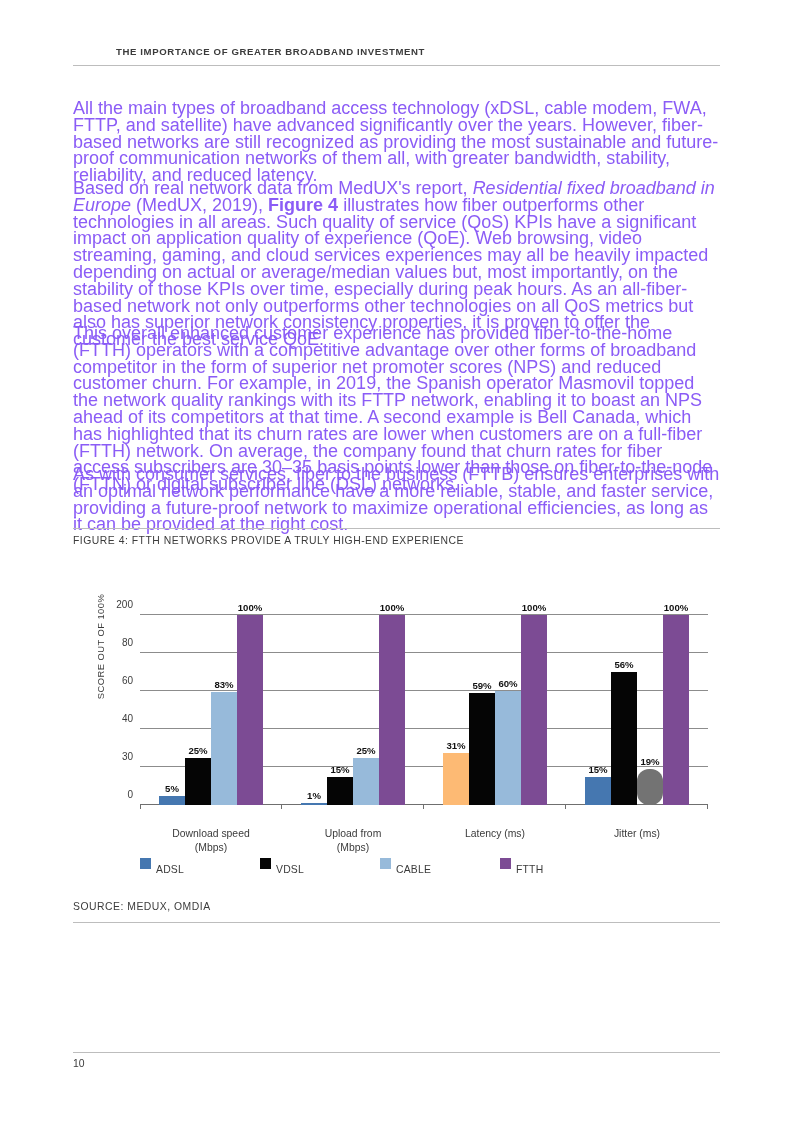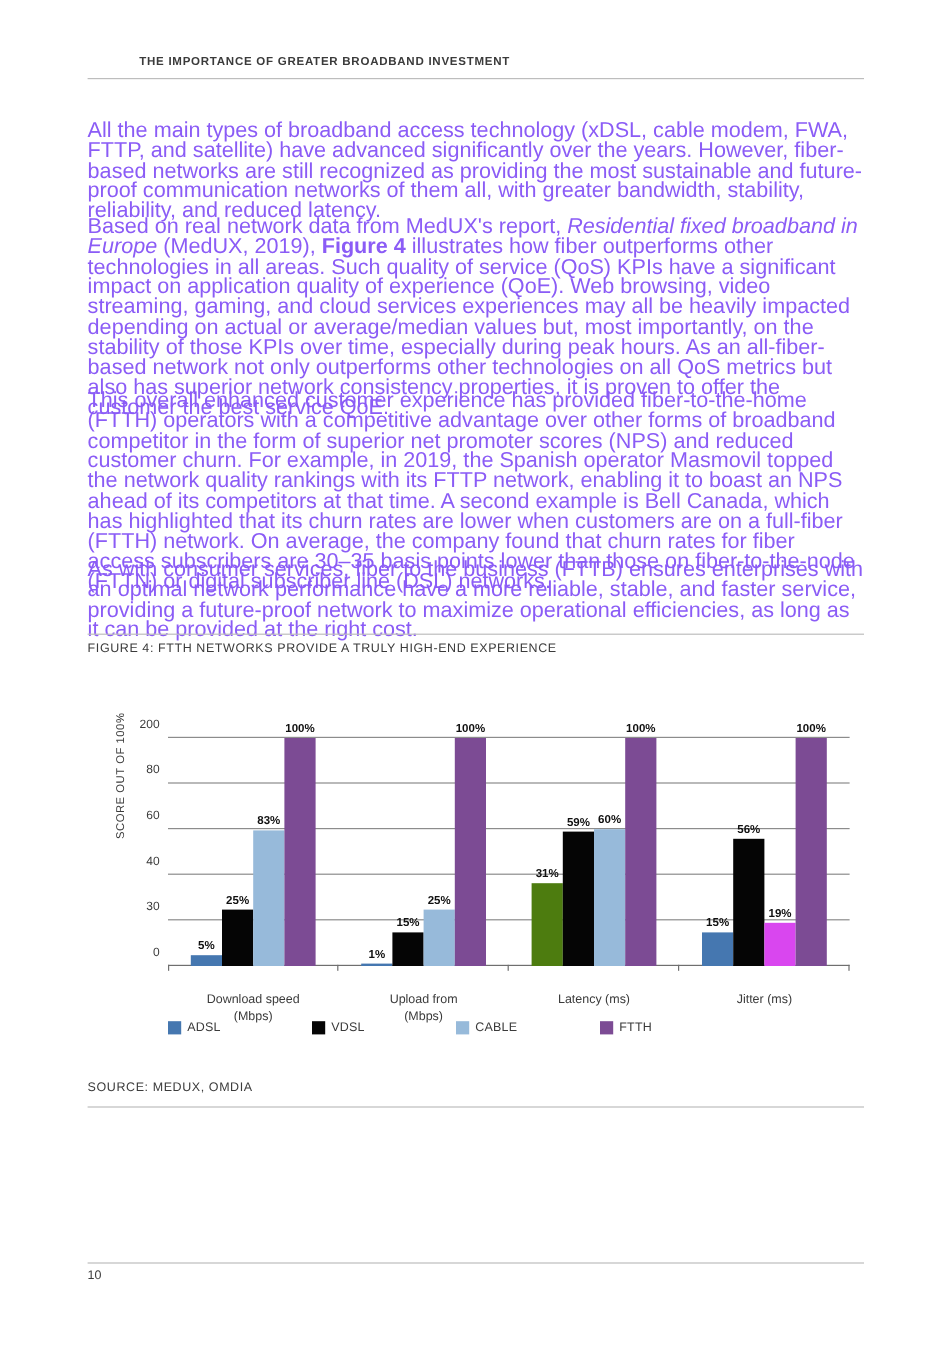--- a/index.html
+++ b/index.html
@@ -213,21 +213,21 @@
     display: flex;
   }
   .legend-item {
     flex: 1 1 0;
     display: flex;
     align-items: center;
     justify-content: flex-start;
     gap: 5px;
   }
   .swatch { width: 11px; height: 11px; flex: 0 0 auto; }
-  .legend-label { font-size: 10.4px; color: #3b3b3b; letter-spacing: 0.2px; }
+  .legend-label { font-size: 10.4px; color: #3b3b3b; letter-spacing: 0.2px; margin-top: 13px; }
 
   
   .source {
     position: absolute;
     left: 73px;
     top: 901px;
     width: 647px;
     font-size: 10.4px;
     letter-spacing: 0.5px;
     color: #3b3b3b;
@@ -316,43 +316,43 @@
               <div class="bar" style="height: 47.5px; background: rgb(151, 186, 218);">
                 <span class="vlabel">25%</span>
               </div>
               <div class="bar" style="height: 190px; background: rgb(124, 75, 148);">
                 <span class="vlabel">100%</span>
               </div>
             </div>
           </div>
           <div class="group">
             <div class="bars">
-              <div class="bar" style="height: 69px; background: #4d7c0f;">
+              <div class="bar" style="height: 52px; background: #fdba74;">
                 <span class="vlabel">31%</span>
               </div>
               <div class="bar" style="height: 112.1px; background: rgb(5, 5, 5);">
                 <span class="vlabel">59%</span>
               </div>
               <div class="bar" style="height: 114px; background: rgb(151, 186, 218);">
                 <span class="vlabel">60%</span>
               </div>
               <div class="bar" style="height: 190px; background: rgb(124, 75, 148);">
                 <span class="vlabel">100%</span>
               </div>
             </div>
           </div>
           <div class="group">
             <div class="bars">
               <div class="bar" style="height: 28.5px; background: rgb(69, 119, 176);">
                 <span class="vlabel">15%</span>
               </div>
-              <div class="bar" style="height: 106px; background: rgb(5, 5, 5);">
+              <div class="bar" style="height: 133px; background: rgb(5, 5, 5);">
                 <span class="vlabel">56%</span>
               </div>
-              <div class="bar" style="height: 36.1px; background: #d946ef;">
+              <div class="bar" style="height: 36.1px; background: #737373; border-radius: 12px;">
                 <span class="vlabel">19%</span>
               </div>
               <div class="bar" style="height: 190px; background: rgb(124, 75, 148);">
                 <span class="vlabel">100%</span>
               </div>
             </div>
           </div>
         </div>
     </div>
     <div class="xlabels" id="xlabels">

